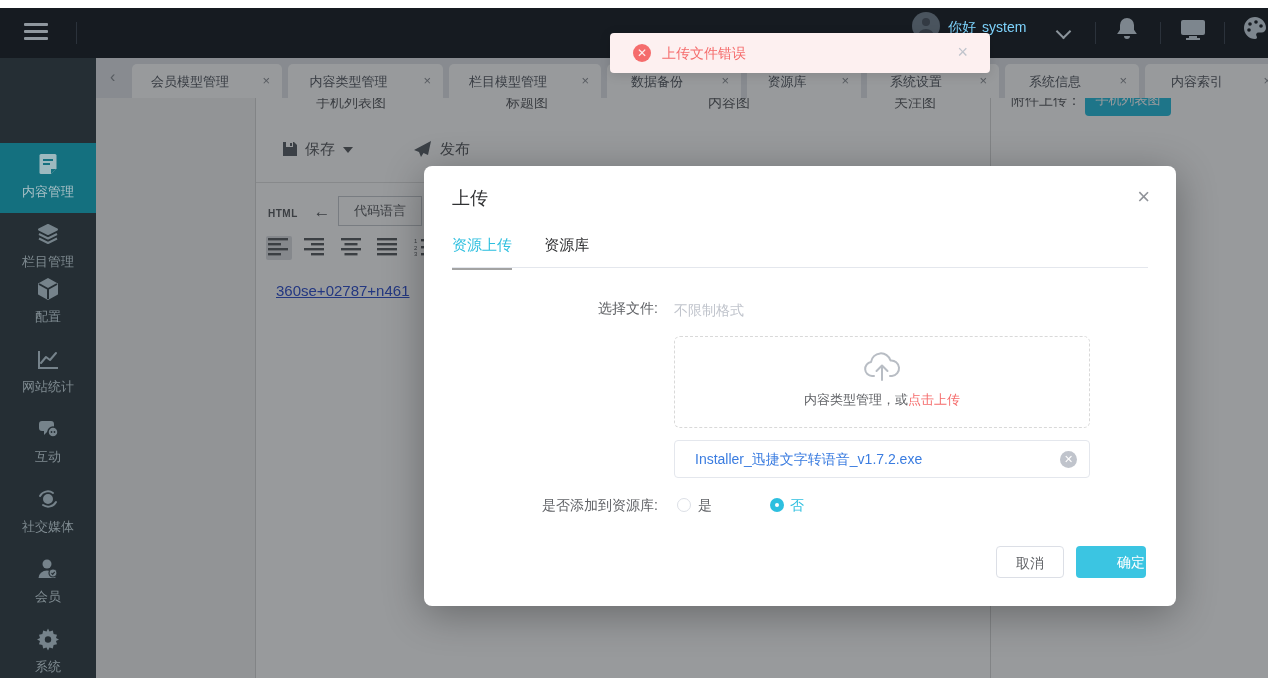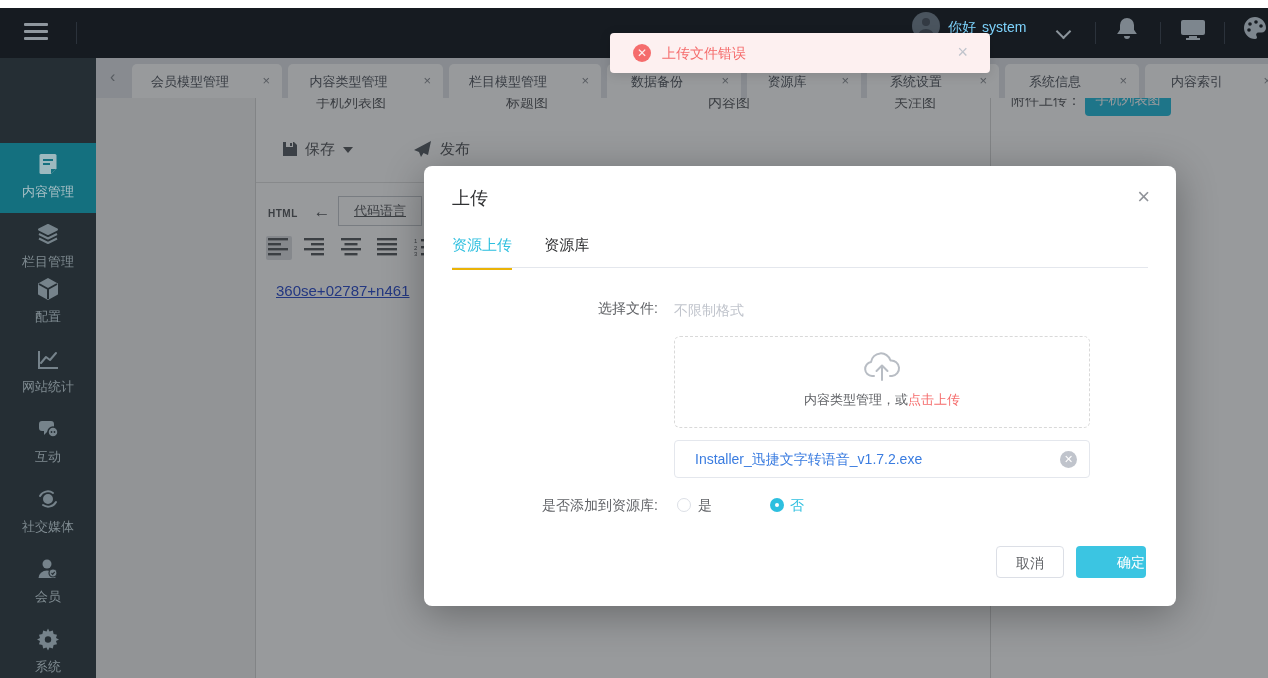--- a/index.html
+++ b/index.html
@@ -39,21 +39,21 @@
   .rightpanel{left:894px;top:0;width:278px;height:620px;background:#ffffff;border-left:1px solid #d9d9d9;}
   .col-head{position:absolute;top:36px;color:#606266;font-size:14px;white-space:nowrap;margin-left:36px;}
   .save-row{position:absolute;top:82px;color:#606266;font-size:15px;}
   .caret{display:inline-block;width:0;height:0;border-left:5px solid transparent;border-right:5px solid transparent;border-top:6px solid #606266;vertical-align:middle;margin-left:8px;}
   .hdivider{position:absolute;left:0;top:124px;width:770px;height:1px;background:#e2e2e2;}
   .ed-row1{position:absolute;left:12px;top:144px;color:#606266;font-size:13px;}
   .ed-row1 .html{font-size:10px;font-weight:bold;letter-spacing:.5px;}
   .ed-row1 .arrow{font-size:17px;margin-left:12px;}
   .ed-row1 .arrow.fwd{color:#b9bdc2;}
   .langbox{position:absolute;left:82px;top:138px;width:82px;height:28px;border:1px solid #c9ccd1;
-           font-size:13px;color:#606266;text-align:center;line-height:28px;background:#fff;text-decoration:underline;}
+           font-size:13px;color:#606266;text-align:center;line-height:28px;background:#fff;}
   .ed-row2{position:absolute;left:10px;top:178px;}
   .tool{display:inline-block;width:22px;height:20px;margin-right:6px;padding:2px;vertical-align:top;}
   .tool.on{background:#dfe1e4;border-radius:2px;}
   .bars{width:20px;height:18px;}
   .edlink{position:absolute;left:20px;top:224px;font-size:15px;color:#3756d0;text-decoration:underline;white-space:nowrap;}
   .attach-label{position:absolute;left:20px;top:34px;font-size:14px;color:#606266;white-space:nowrap;}
   .attach-btn{position:absolute;left:94px;top:26px;width:86px;height:32px;background:#2dbfdf;border-radius:4px;
               color:#fff;font-size:13px;text-align:center;line-height:32px;cursor:pointer;}
   
   #tabbar{left:96px;top:58px;width:1172px;height:40px;background:#e3e6ea;z-index:20;}
@@ -64,21 +64,21 @@
   .tab .tx{position:absolute;right:12px;top:9px;color:#909399;font-size:13px;}
   
   #dim{left:96px;top:56px;width:1172px;height:622px;background:rgba(10,14,18,.42);z-index:50;}
   
   #modal{left:424px;top:166px;width:752px;height:440px;background:#fff;border-radius:8px;
          box-shadow:0 8px 40px rgba(0,0,0,.32);z-index:100;}
   .m-title{position:absolute;left:28px;top:20px;font-size:18px;color:#303133;}
   .m-close{position:absolute;right:26px;top:18px;font-size:22px;color:#909399;cursor:pointer;}
   .m-tabs{position:absolute;left:28px;top:70px;font-size:15px;}
   .m-tab{display:inline-block;margin-right:28px;padding-bottom:13px;color:#303133;cursor:pointer;}
-  .m-tab.active{color:#2dbfdf;border-bottom:2px solid #eab308;}
+  .m-tab.active{color:#2dbfdf;border-bottom:2px solid #a3a3a3;}
   .m-tabline{position:absolute;left:28px;top:101px;width:696px;height:1px;background:#e4e7ed;}
   .f-label{position:absolute;width:210px;text-align:right;font-size:14px;color:#606266;white-space:nowrap;}
   .hint{position:absolute;left:250px;top:136px;font-size:14px;color:#c0c4cc;}
   .dropzone{position:absolute;left:250px;top:170px;width:416px;height:92px;border:1px dashed #d9d9d9;
             border-radius:6px;box-sizing:border-box;cursor:pointer;text-align:center;}
   .dz-cloud{margin-top:14px;color:#b8bdc4;}
   .dz-text{font-size:13px;color:#606266;margin-top:4px;}
   .dz-text .red{color:#f56c6c;cursor:pointer;}
   .filebox{position:absolute;left:250px;top:274px;width:416px;height:38px;border:1px solid #e4e7ed;
            border-radius:4px;box-sizing:border-box;background:#fff;}

